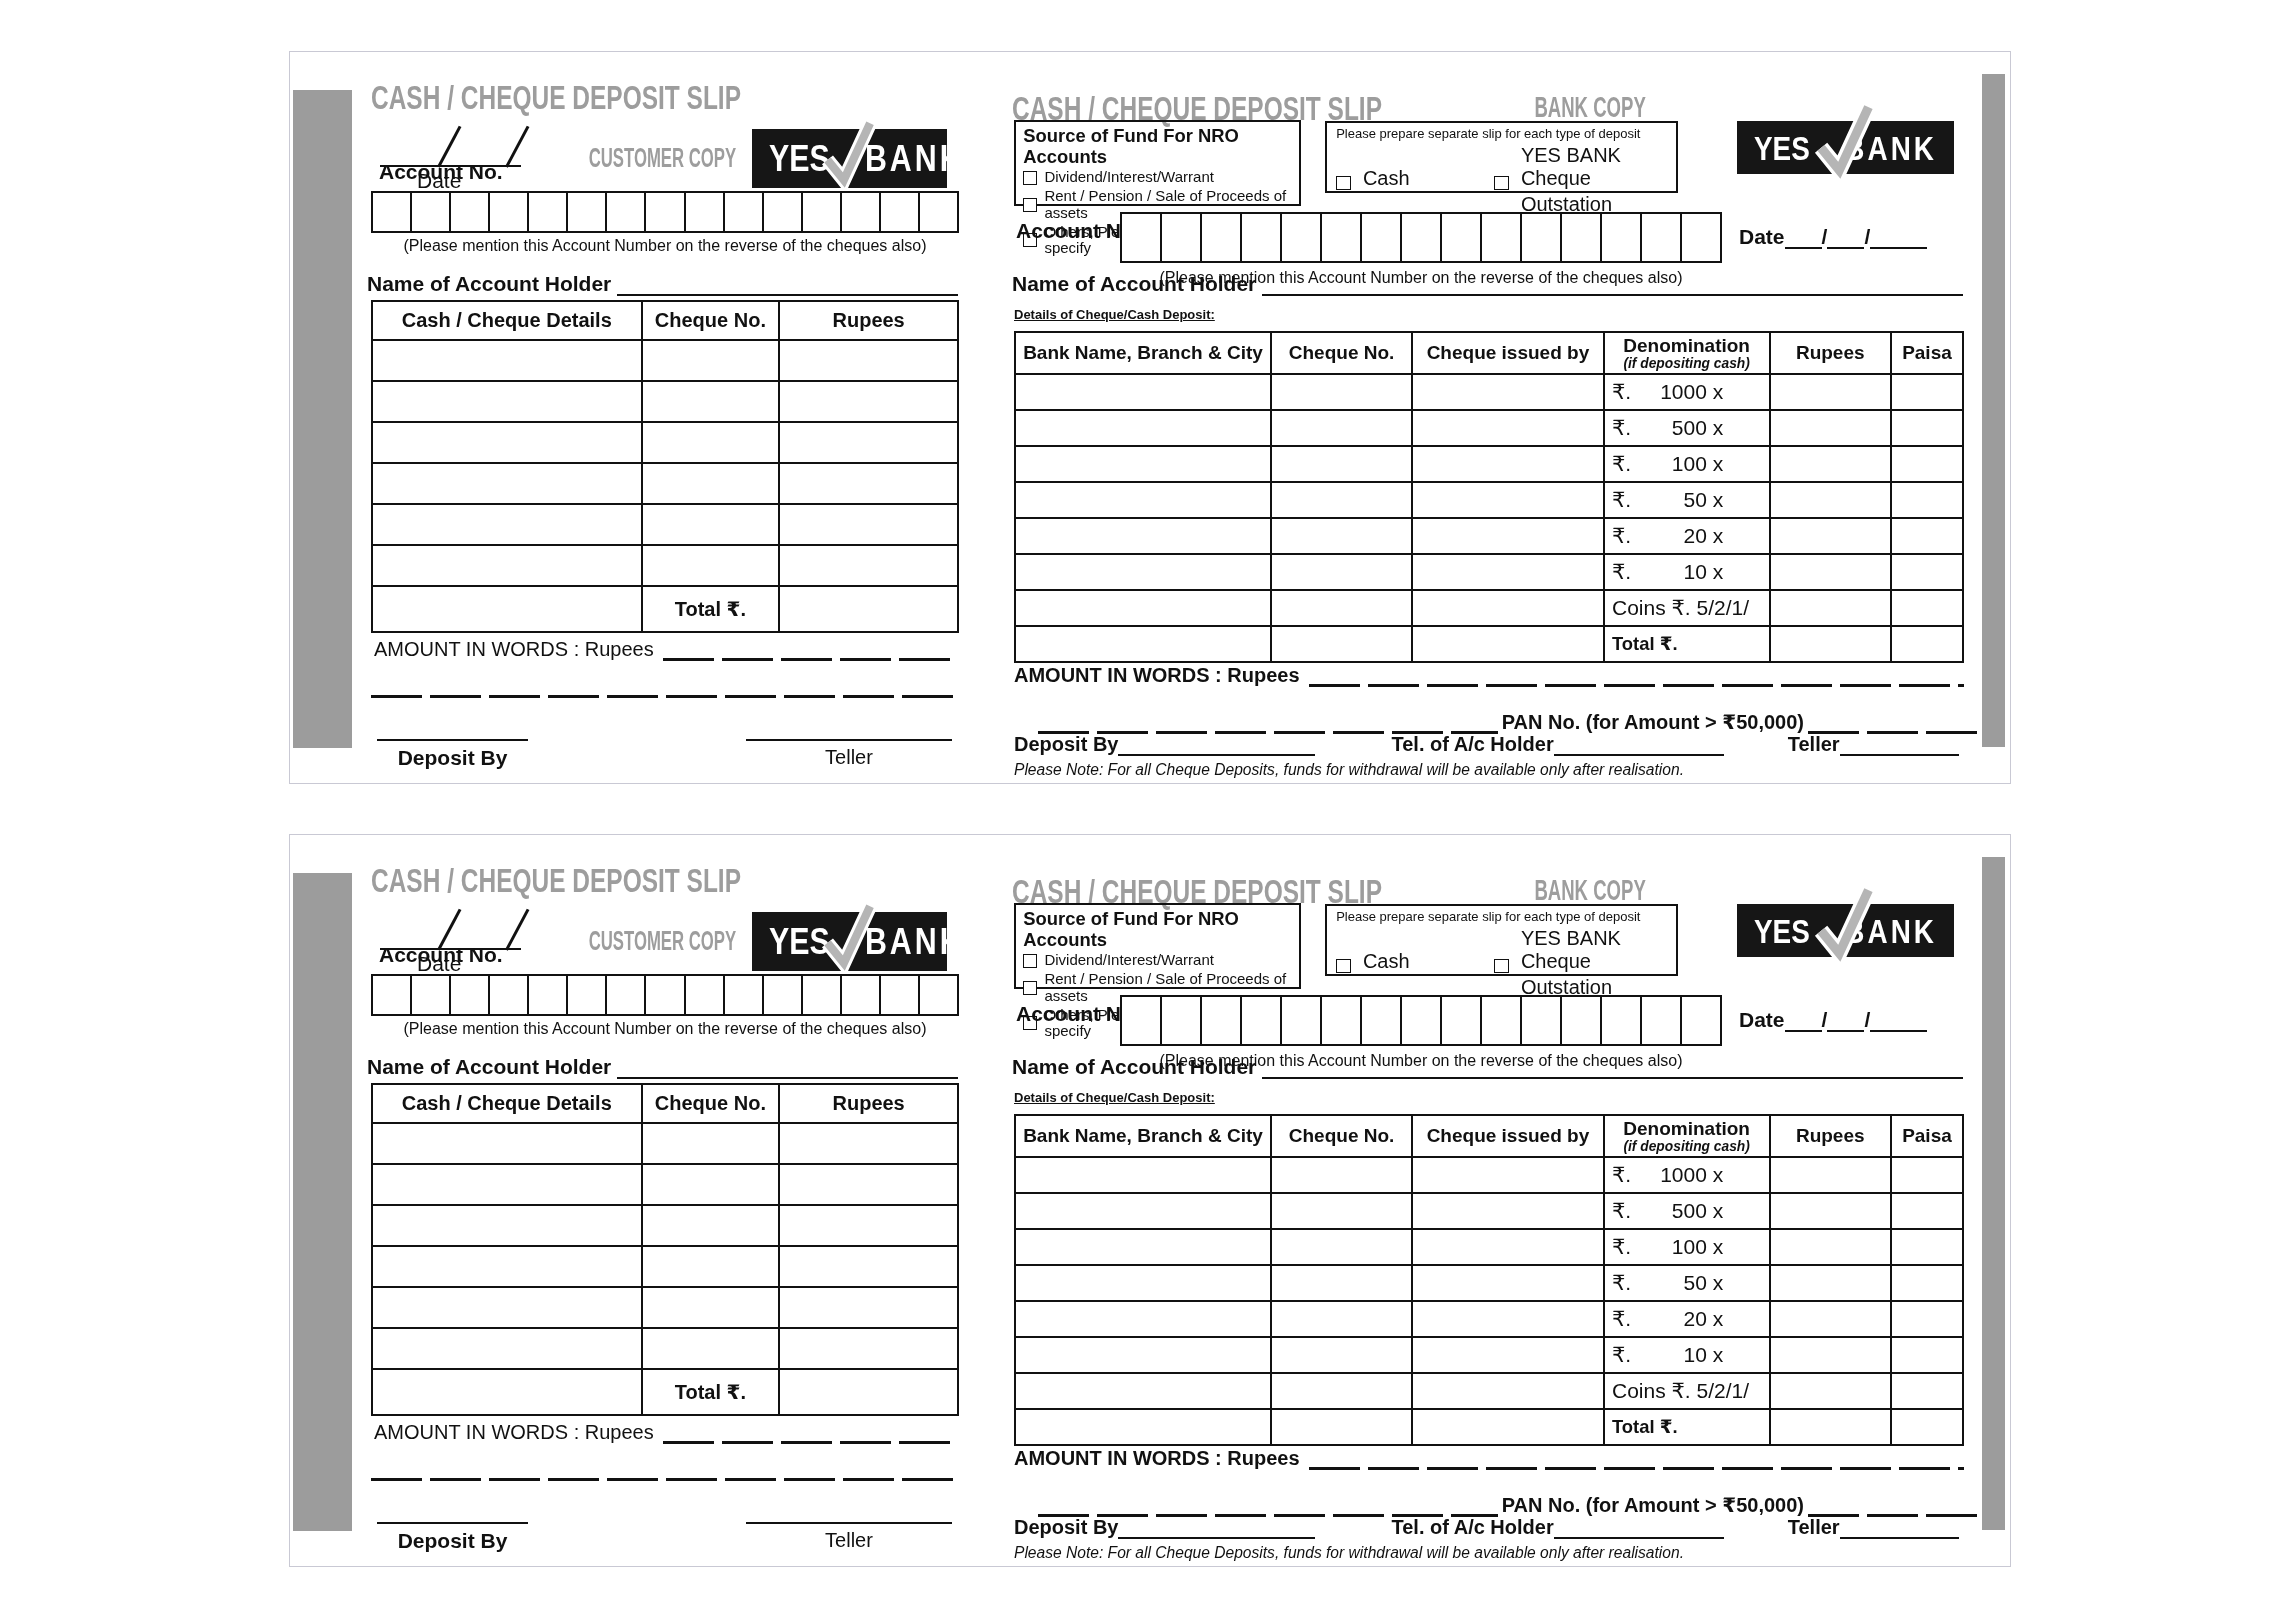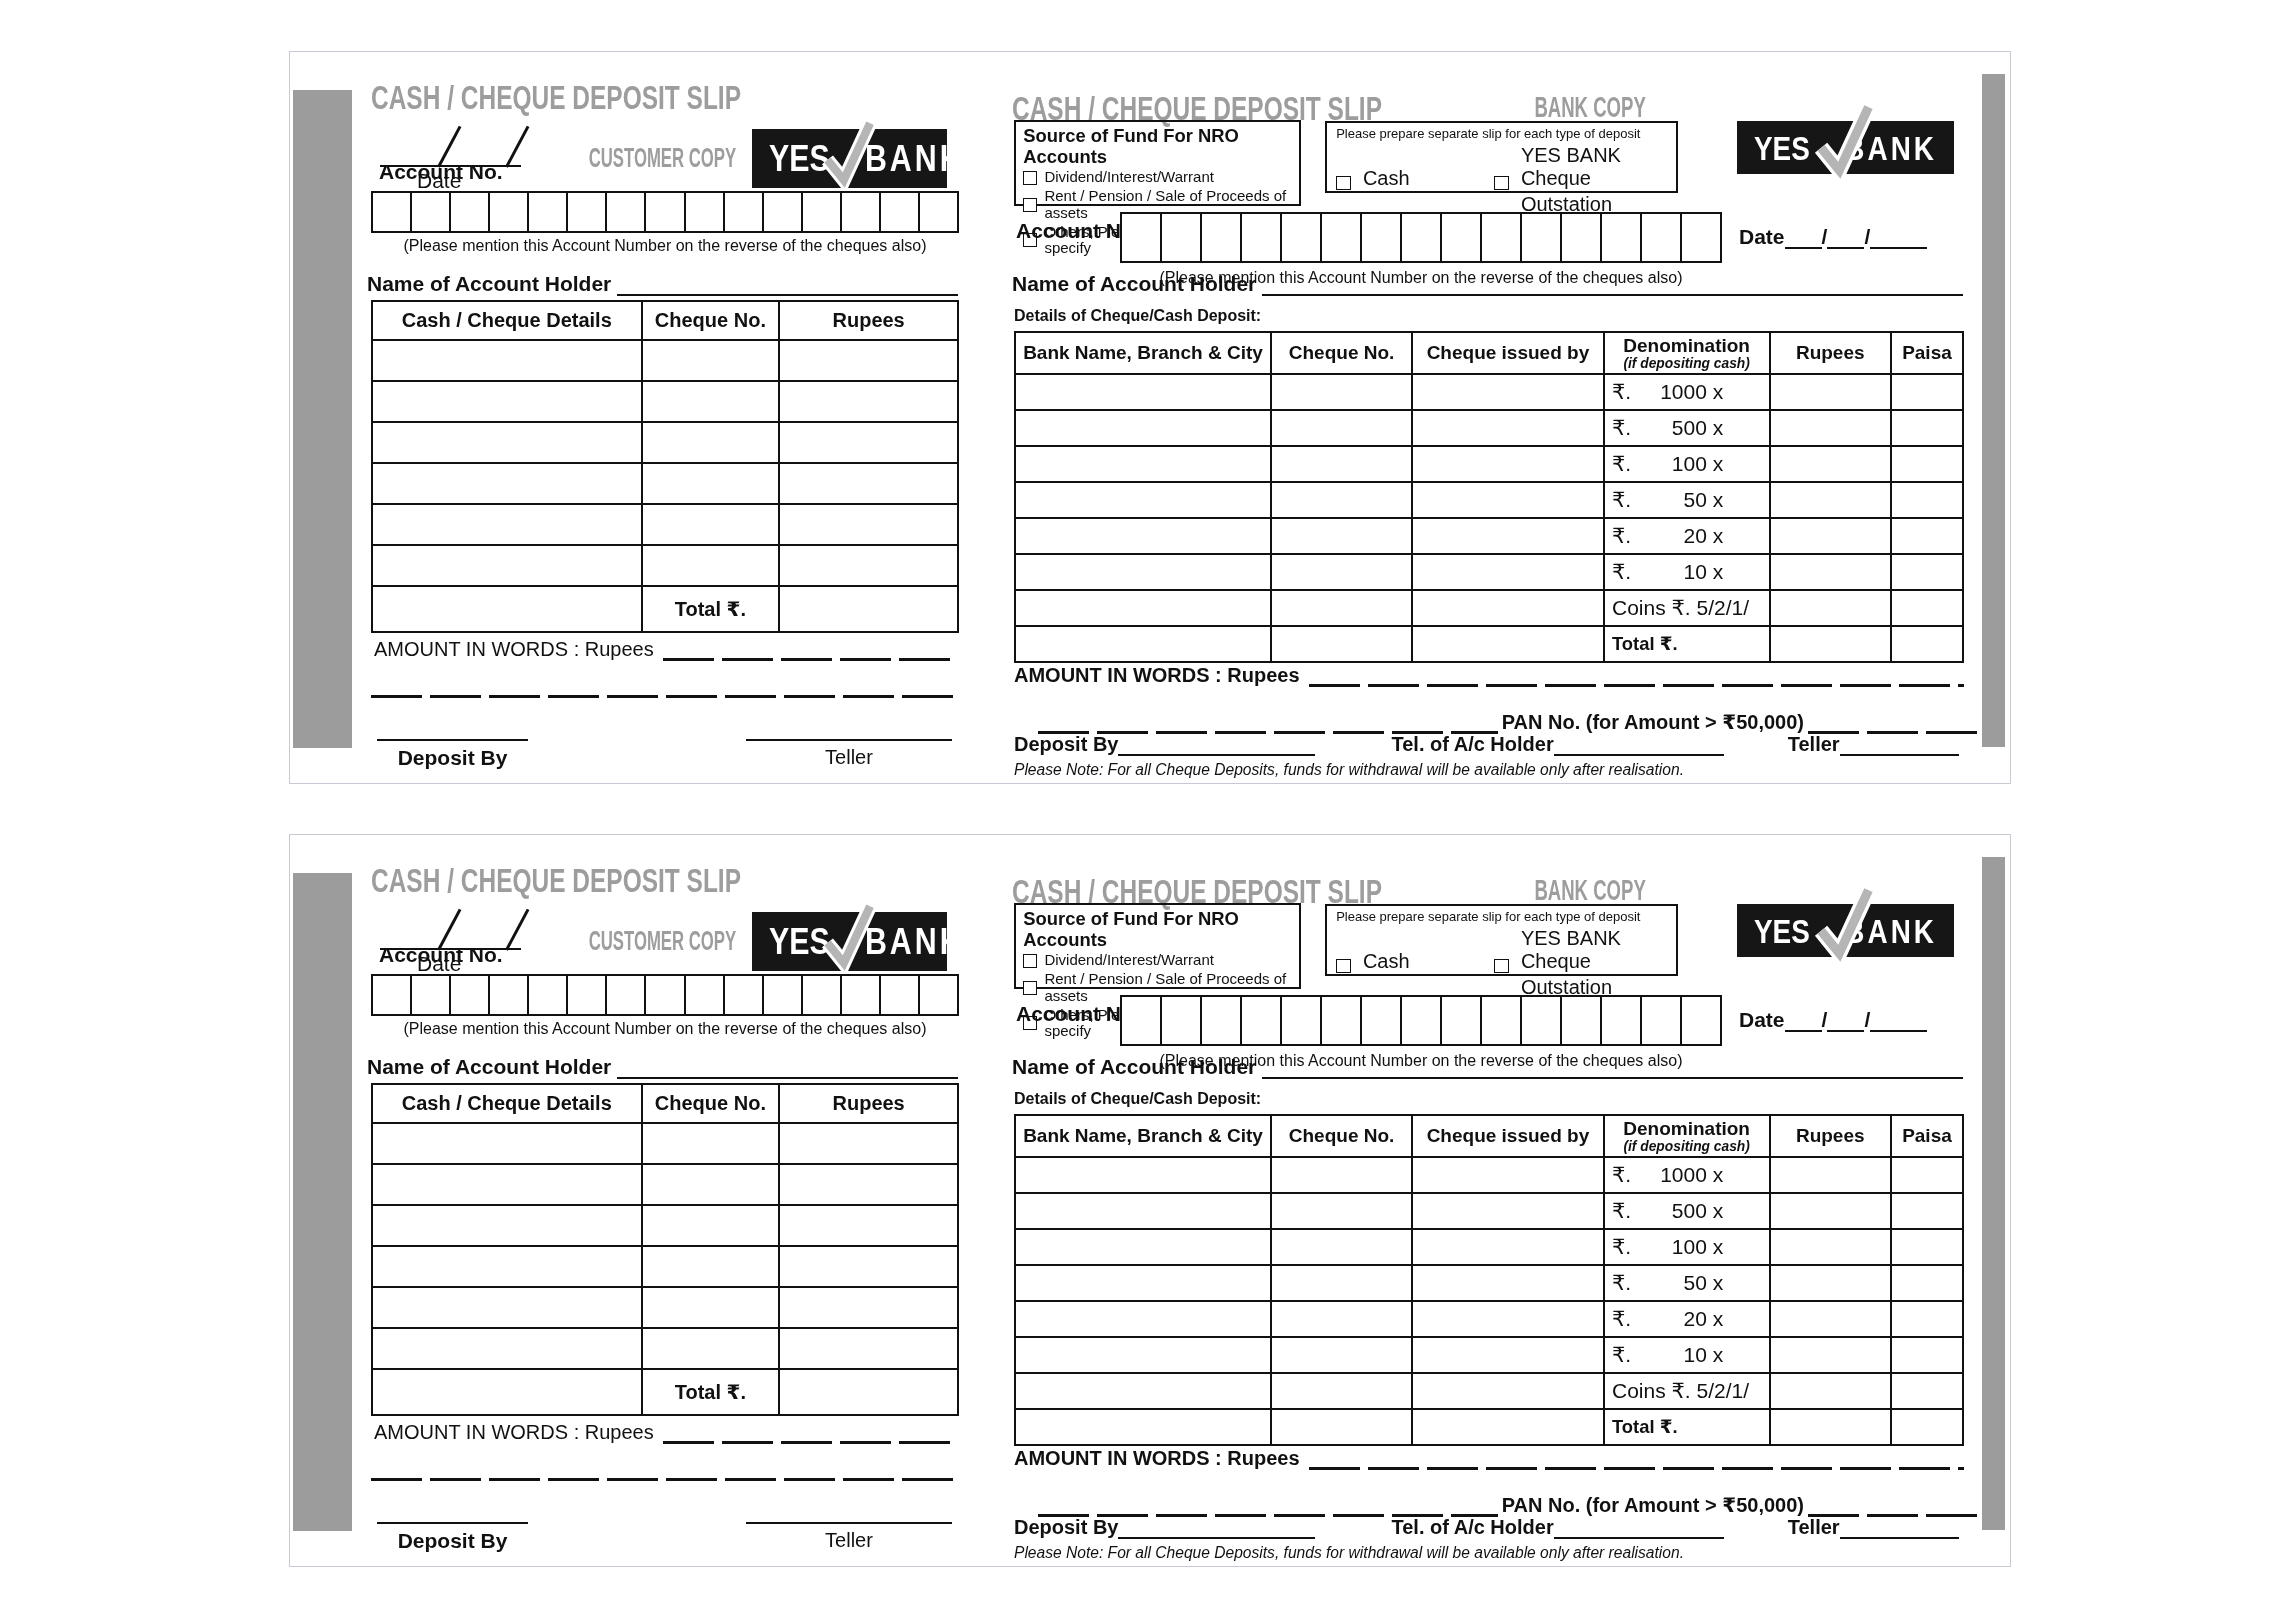--- a/index.html
+++ b/index.html
@@ -81,21 +81,21 @@
   .b-logo{left:1447px;top:69px;width:217px;height:53px;}
   .b-logo .logo-yes,.b-logo .logo-bank{font-size:34px;}
   .b-acctlabel{left:726px;top:167px;font-size:21px;font-weight:bold;}
   .b-acctrow{left:830px;top:160px;width:602px;height:51px;}
   .b-acctnote{left:830px;top:217px;width:602px;text-align:center;font-size:16px;}
   .b-date{left:1449px;top:173px;width:220px;}
   .b-date .lbl{font-size:21px;font-weight:bold;}
   .b-date .seg{display:inline-block;border-bottom:2.8px solid #111;height:18.4px;}
   .b-name{left:722px;top:220px;width:951px;}
   .b-name .lbl{font-size:21px;font-weight:bold;white-space:nowrap;padding-right:5.5px;}
-  .b-details{left:724px;top:255px;font-size:16px;font-weight:bold;}
+  .b-details{left:724px;top:255px;font-size:13px;font-weight:bold;text-decoration:underline;}
   .b-table{left:724px;top:279px;width:950px;}
   .b-table th{font-size:19px;font-weight:bold;height:40px;}
   .b-table th .sub{font-size:13.8px;font-style:italic;font-weight:bold;display:block;line-height:1;}
   .b-table td{height:34px;font-size:21px;}
   .b-table .denom{padding-left:7.3px;text-align:left;}
   .b-table .denom .val{display:inline-block;width:92px;text-align:right;}
   .b-table .coins{padding-left:7.3px;text-align:left;}
   .b-table .total{padding-left:7.3px;text-align:left;font-weight:bold;font-size:18.4px;}
   .b-amount{left:724px;top:612px;width:950px;}
   .b-amount .lbl{font-size:20px;font-weight:bold;white-space:nowrap;padding-right:9.2px;}

